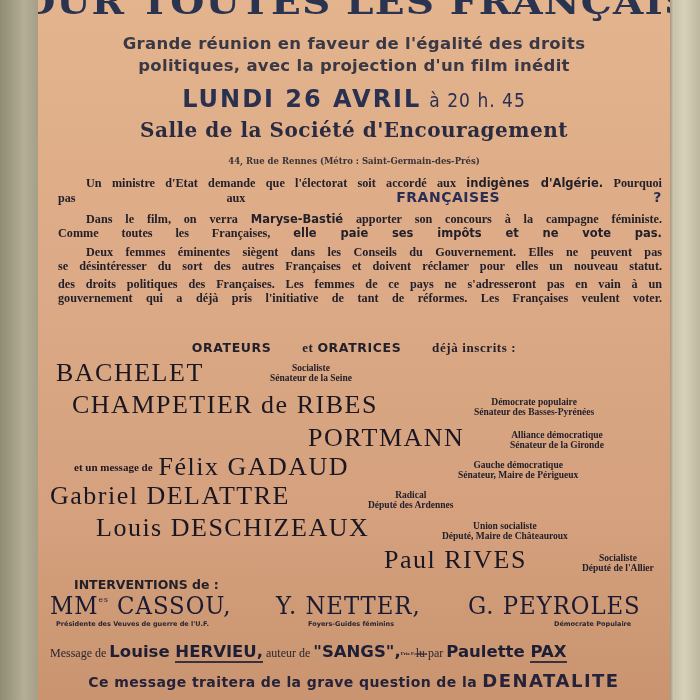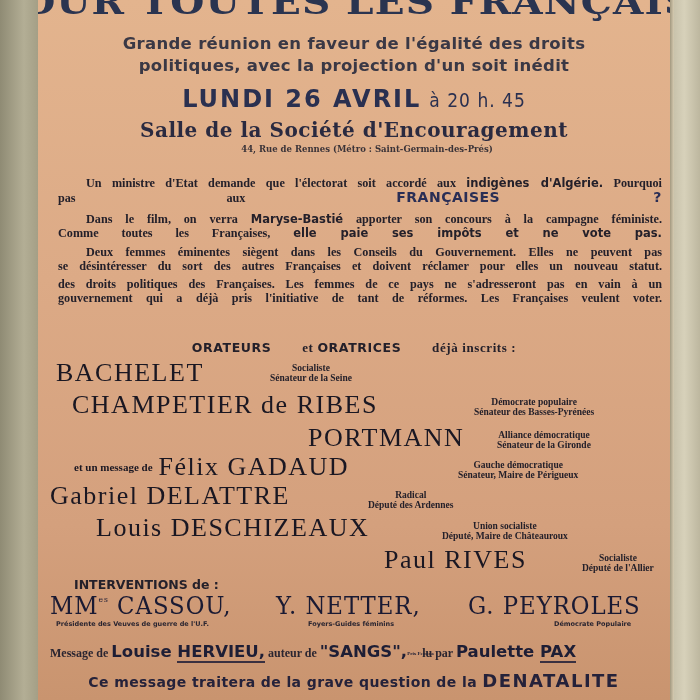--- a/index.html
+++ b/index.html
@@ -40,21 +40,21 @@
   }
   .date {
     top: 85px; font-family: "DejaVu Sans", sans-serif; font-weight: bold;
     font-size: 24px; letter-spacing: 2px; color: #2a3050;
   }
   .date .time { font-family: "DejaVu Sans Condensed", "DejaVu Sans", sans-serif; font-weight: normal; font-size: 19px; letter-spacing: 1px; margin-left: 8px; }
   .venue {
     top: 118px; font-family: "DejaVu Serif", serif; font-weight: bold; font-size: 20px;
     color: #2a2a40; letter-spacing: 0.5px;
   }
-  .addr { top: 144px; font-size: 8.5px; font-weight: bold; color: #3a3338; padding-left: 13px; }
+  .addr { top: 156px; font-size: 8.5px; font-weight: bold; color: #3a3338; }
 
   .para {
     position: absolute; left: 20px; width: 604px;
     font-family: "Liberation Serif", serif; font-weight: bold; font-size: 12.2px;
     line-height: 14px; color: #24202a; text-align: justify; text-align-last: justify;
   }
   .para .ind { padding-left: 28px; }
   .para .sans { font-family: "DejaVu Sans", sans-serif; font-weight: bold; font-size: 11.5px; }
   .para .big { font-family: "DejaVu Sans", sans-serif; font-weight: bold; font-size: 14px; letter-spacing: 0.5px; color: #2a2e55; }
 
@@ -83,42 +83,42 @@
     position: absolute; top: 0; font-family: "DejaVu Serif", serif; font-size: 24px;
     letter-spacing: 1px; color: #1a1a33; white-space: nowrap; transform: scaleX(0.95); transform-origin: left;
   }
   .mm sup { font-size: 8px; vertical-align: 12px; }
   .mm-aff { position: absolute; top: 28px; font-family: "DejaVu Sans", sans-serif; font-weight: bold; font-size: 6.5px; color: #2a2530; white-space: nowrap; }
 
   .msg {
     top: 642px; left: 12px; font-family: "DejaVu Sans", sans-serif; font-weight: bold;
     font-size: 16.5px; color: #1e1e35; width: auto;
   }
-  .msg .small { font-family: "Liberation Serif", serif; font-weight: bold; font-size: 12px; color: #2a2530; text-align: right; }
+  .msg .small { font-family: "Liberation Serif", serif; font-weight: normal; font-size: 12px; color: #2a2530; text-align: right; }
   .msg .tiny { font-family: "Liberation Serif", serif; font-size: 5px; display: inline-block; line-height: 5px; vertical-align: 2px; width: 12px; text-align: center; }
   .msg .ul { border-bottom: 2px solid #3a3040; }
   .denat {
     top: 670px; font-family: "DejaVu Sans", sans-serif; font-weight: bold; font-size: 14px;
     color: #25223a; letter-spacing: 0.4px;
   }
   .denat .b { font-size: 18px; letter-spacing: 1.5px; }
 </style>
 </head>
 <body>
 
 <div class="wall-left"></div>
 <div class="frame-line"></div>
 <div class="wall-right"></div>
 
 <div class="poster">
 
   <div class="line c headline">POUR TOUTES LES FRANÇAISES</div>
 
   <div class="line c sub" style="top:34px;">Grande réunion en faveur de l'égalité des droits</div>
-  <div class="line c sub" style="top:56px;">politiques, avec la projection d'un soit inédit</div>
+  <div class="line c sub" style="top:56px;">politiques, avec la projection d'un film inédit</div>
 
   <div class="line c date">
     <span>LUNDI 26 AVRIL</span><span class="time">à 20 h. 45</span>
   </div>
 
   <div class="line c venue">Salle de la Société d'Encouragement</div>
   <div class="line c addr">44, Rue de Rennes (Métro : Saint-Germain-des-Prés)</div>
 
   <div class="para" style="top:176px;">
     <div class="ind"><span>Un ministre d'Etat demande que l'électorat soit accordé aux </span><span class="sans">indigènes d'Algérie.</span><span> Pourquoi</span></div>
@@ -150,21 +150,21 @@
     <div>Sénateur de la Seine</div>
   </div>
 
   <div class="name" style="top:390px; left:34px;">CHAMPETIER de RIBES</div>
   <div class="aff" style="top:397px; left:436px;">
     <div>Démocrate populaire</div>
     <div>Sénateur des Basses-Pyrénées</div>
   </div>
 
   <div class="name" style="top:423px; left:270px;">PORTMANN</div>
-  <div class="aff" style="top:430px; left:459px;">
+  <div class="aff" style="top:430px; left:472px;">
     <div>Alliance démocratique</div>
     <div>Sénateur de la Gironde</div>
   </div>
 
   <div class="name" style="top:452px; left:36px;">
     <span class="pre">et un message de</span><span>Félix GADAUD</span>
   </div>
   <div class="aff" style="top:460px; left:420px;">
     <div>Gauche démocratique</div>
     <div>Sénateur, Maire de Périgueux</div>

